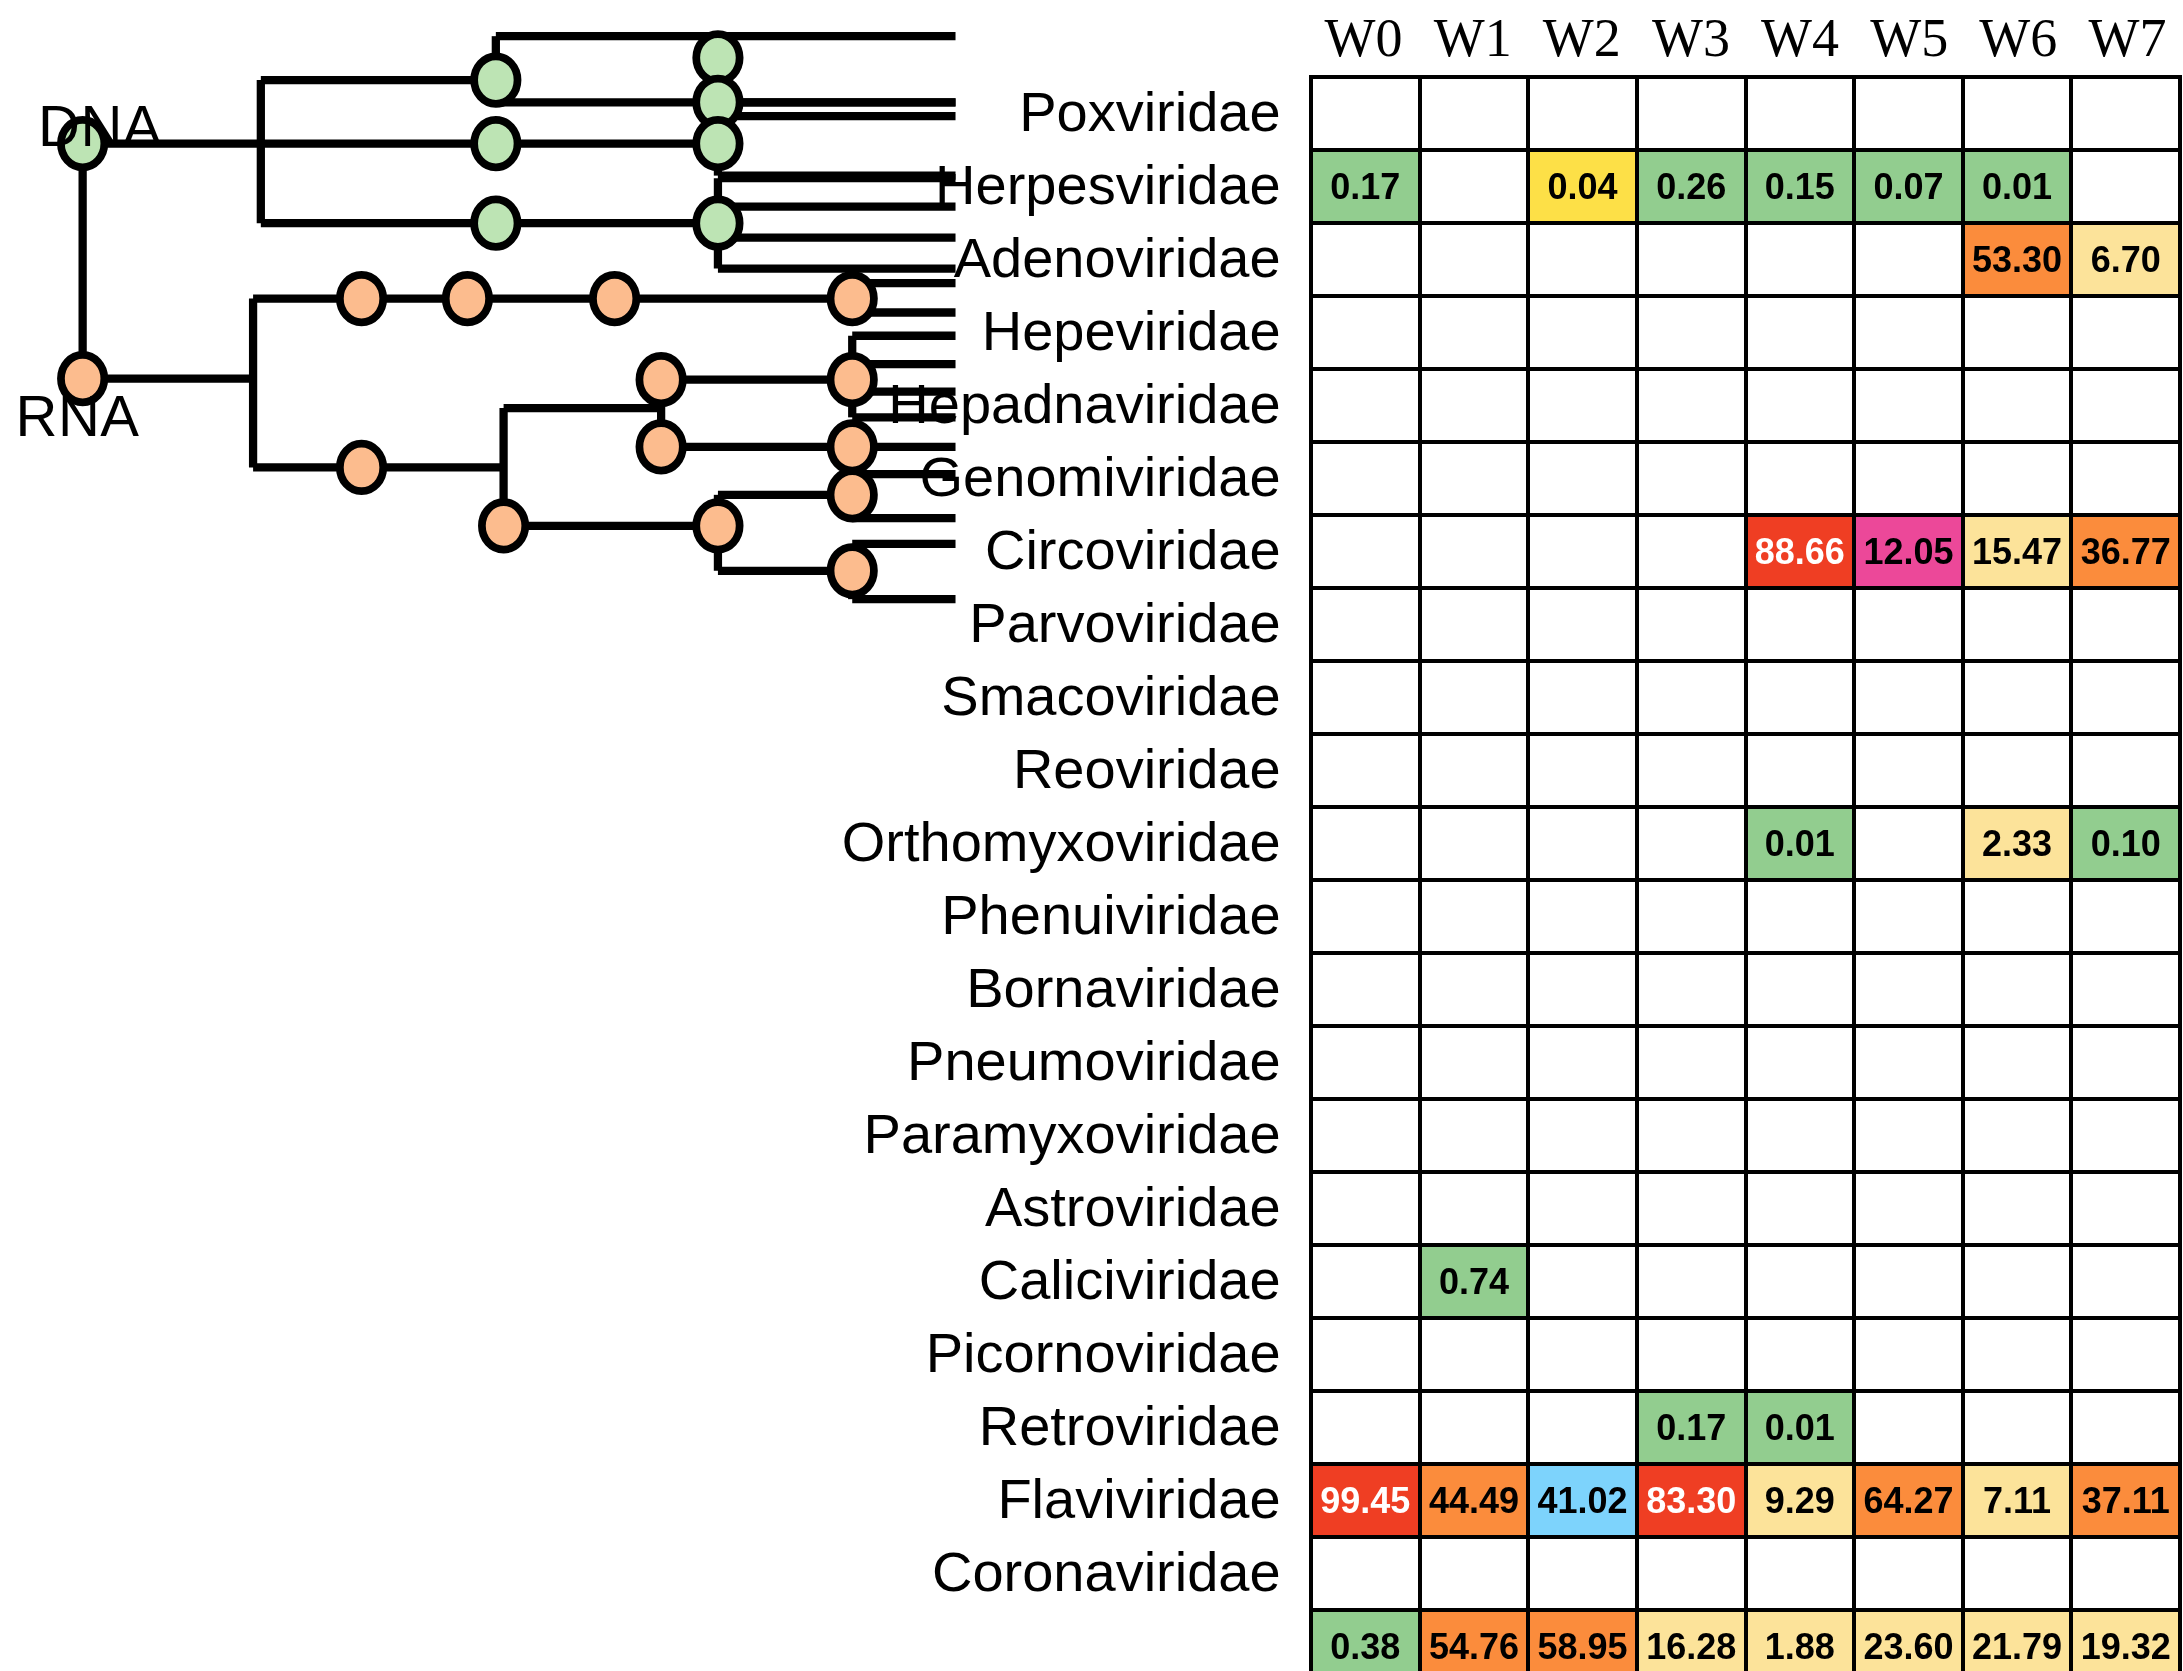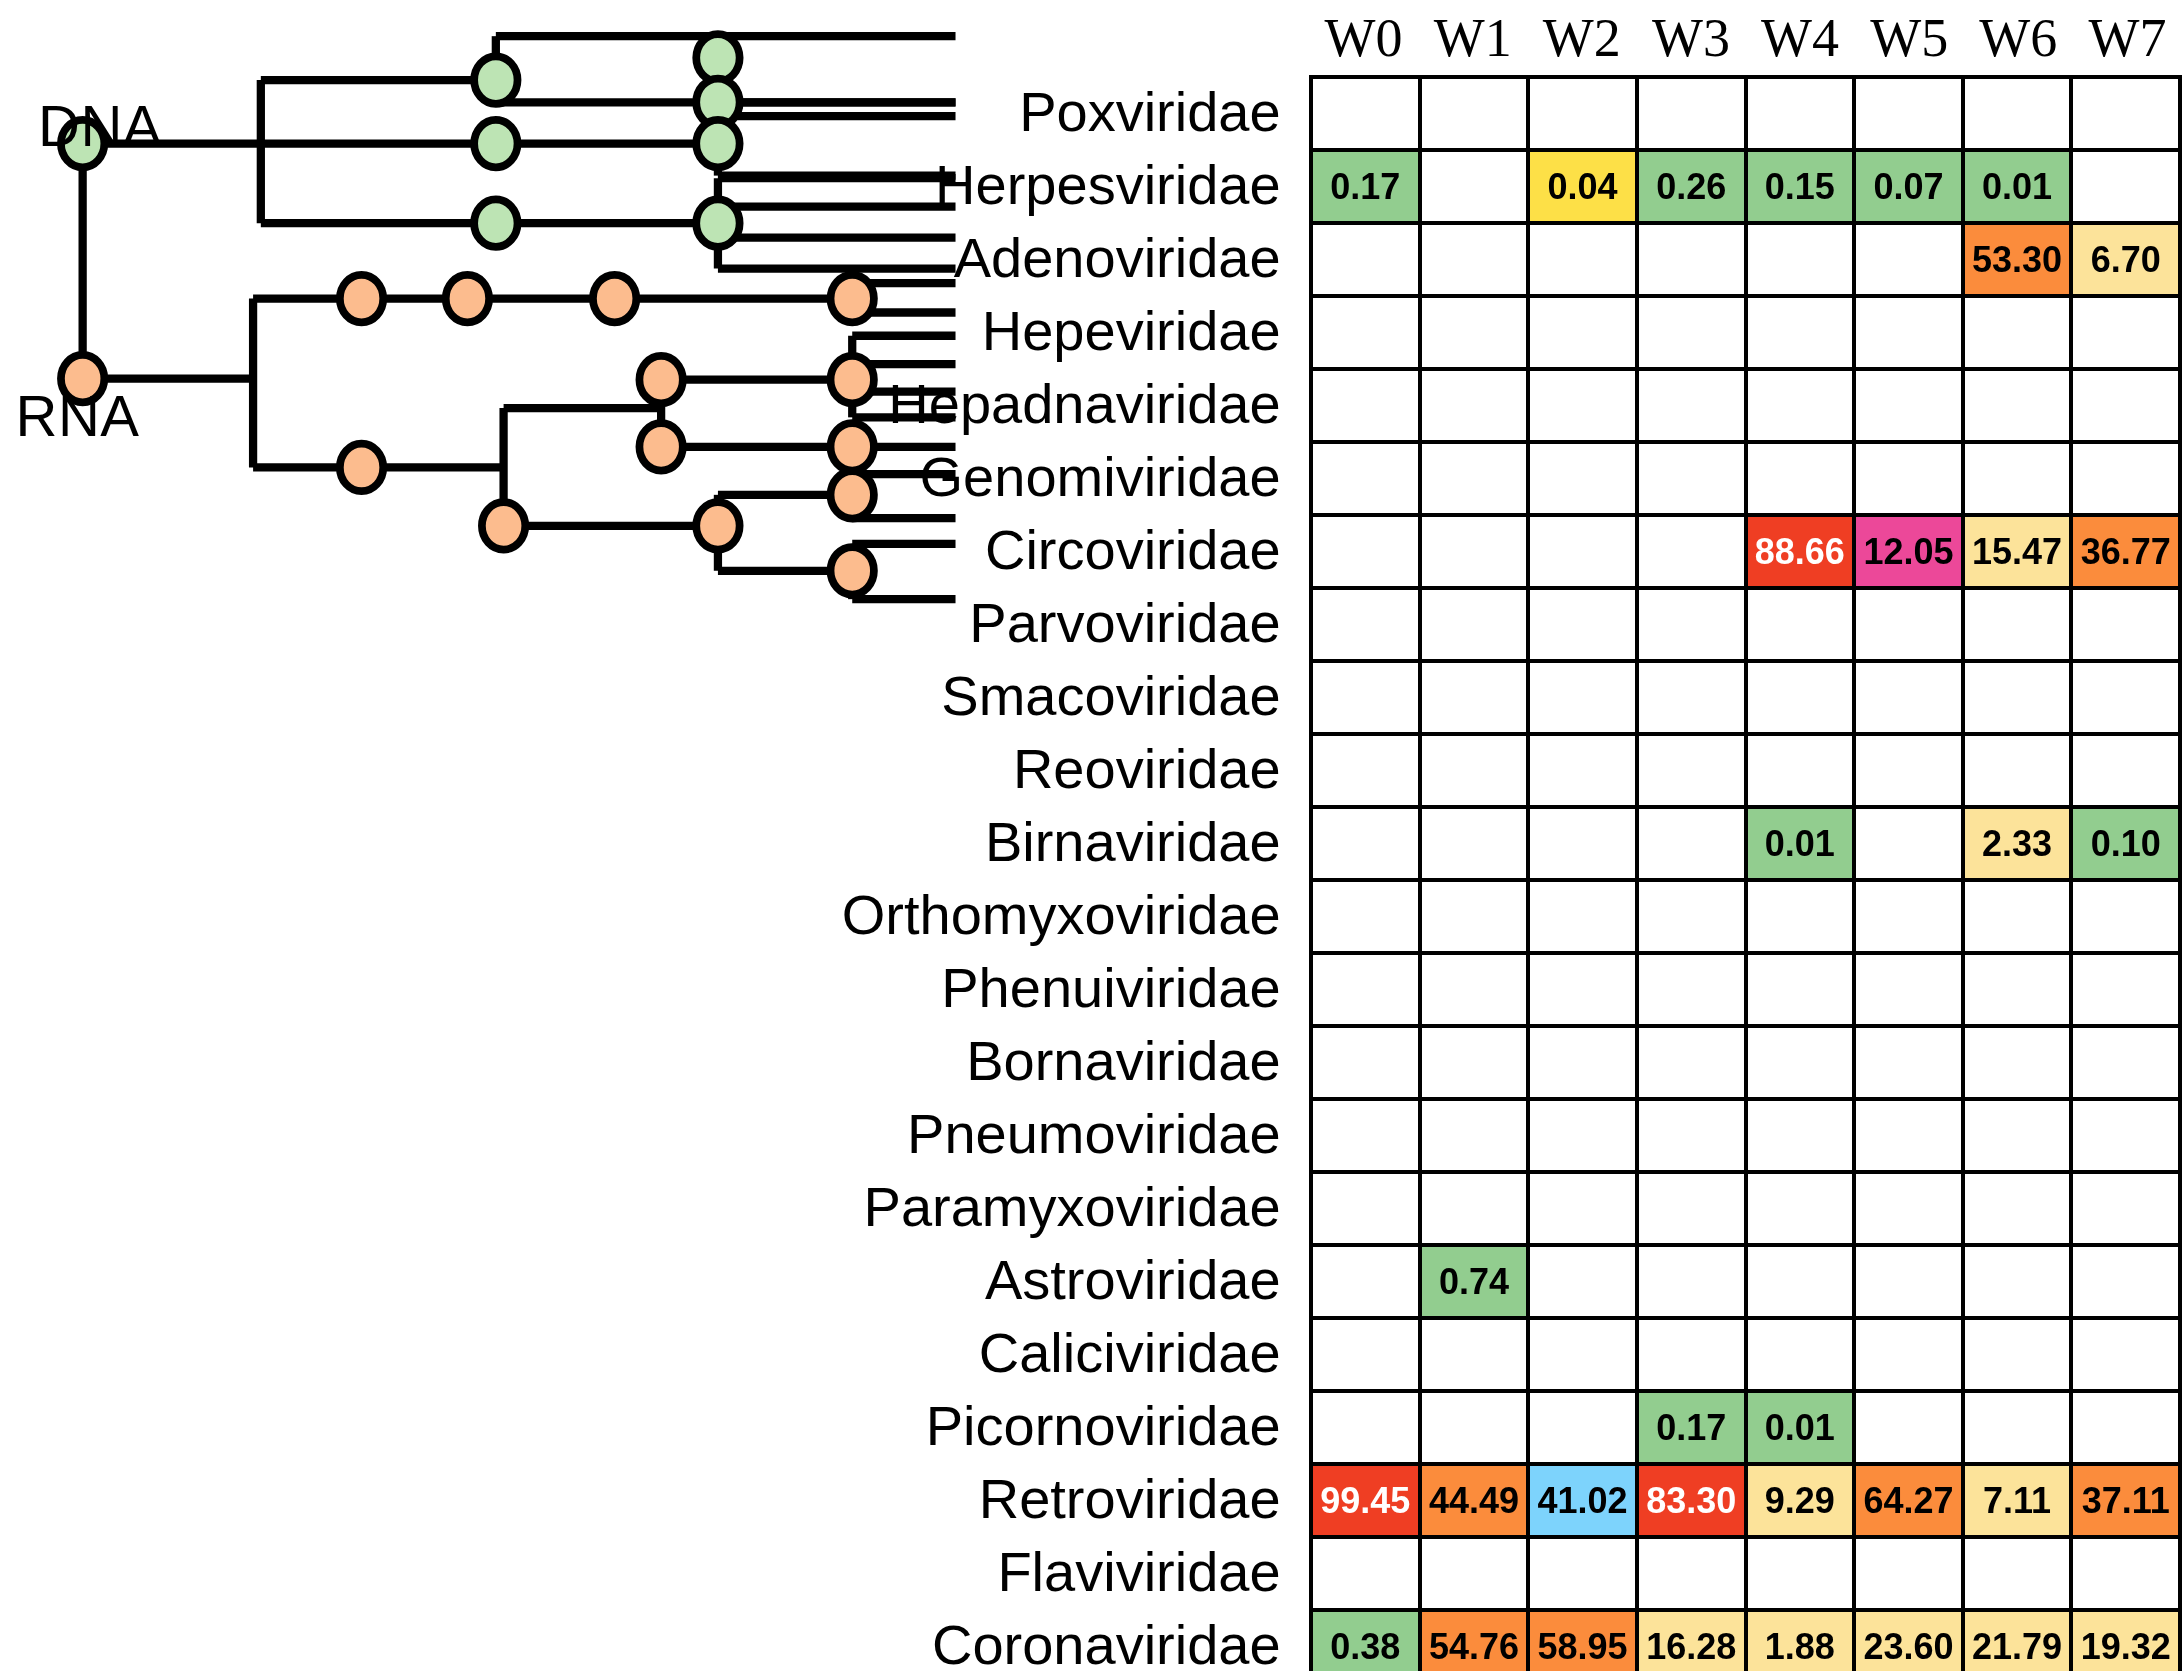--- a/index.html
+++ b/index.html
@@ -185,21 +185,20 @@
       <div class="rowlabel">Poxviridae</div>
       <div class="rowlabel">Herpesviridae</div>
       <div class="rowlabel">Adenoviridae</div>
       <div class="rowlabel">Hepeviridae</div>
       <div class="rowlabel">Hepadnaviridae</div>
       <div class="rowlabel">Genomiviridae</div>
       <div class="rowlabel">Circoviridae</div>
       <div class="rowlabel">Parvoviridae</div>
       <div class="rowlabel">Smacoviridae</div>
       <div class="rowlabel">Reoviridae</div>
-      <div class="rowlabel">Birnaviridae</div>
       <div class="rowlabel">Orthomyxoviridae</div>
       <div class="rowlabel">Phenuiviridae</div>
       <div class="rowlabel">Bornaviridae</div>
       <div class="rowlabel">Pneumoviridae</div>
       <div class="rowlabel">Paramyxoviridae</div>
       <div class="rowlabel">Astroviridae</div>
       <div class="rowlabel">Caliciviridae</div>
       <div class="rowlabel">Picornoviridae</div>
       <div class="rowlabel">Retroviridae</div>
       <div class="rowlabel">Flaviviridae</div>

